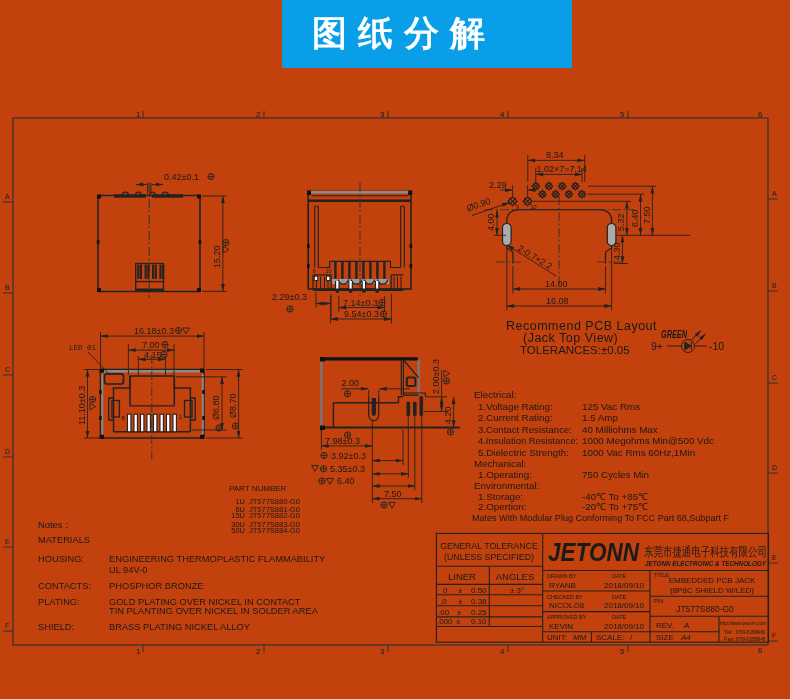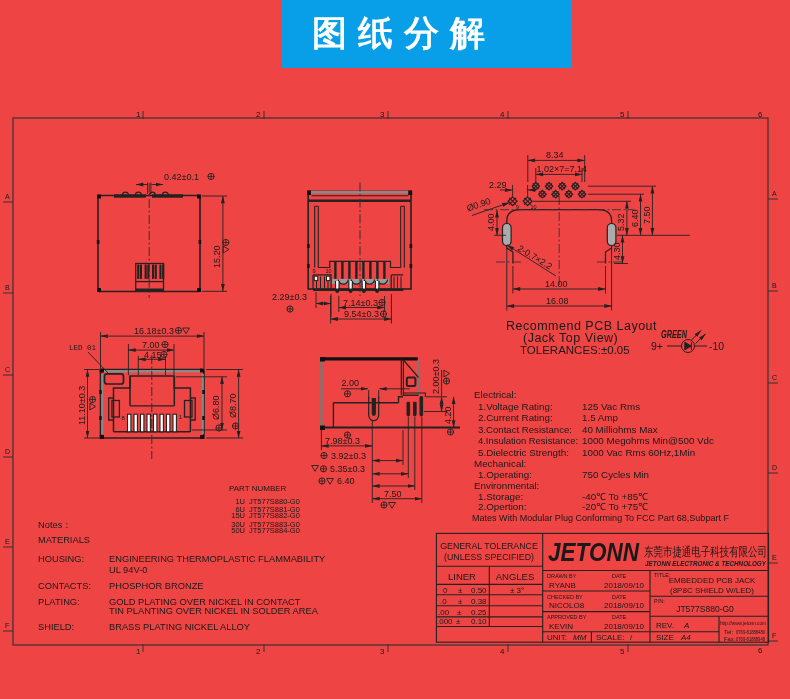--- a/index.html
+++ b/index.html
@@ -1,16 +1,16 @@
 <!DOCTYPE html>
 <html><head>
 <meta charset="utf-8">
 <style>
 html,body{margin:0;padding:0;background:#fff;}
-#page{position:relative;width:790px;height:699px;background:#ef4444;overflow:hidden;font-family:"Liberation Sans",sans-serif;}
+#page{position:relative;width:790px;height:699px;background:#c2410c;overflow:hidden;font-family:"Liberation Sans",sans-serif;}
 svg text{fill:#1a1a1a;font-family:"Liberation Sans",sans-serif;}
 .t9{font-size:9px;}
 </style>
 </head>
 <body>
 <div id="page">
 
 <div style="position:absolute;left:282px;top:0;width:290px;height:68px;background:#089fe8;"></div>
 
 <div style="position:absolute;left:312px;top:10px;font-size:35px;font-weight:bold;color:#fff;letter-spacing:11px;font-family:'Liberation Sans',sans-serif;">图纸分解</div>

